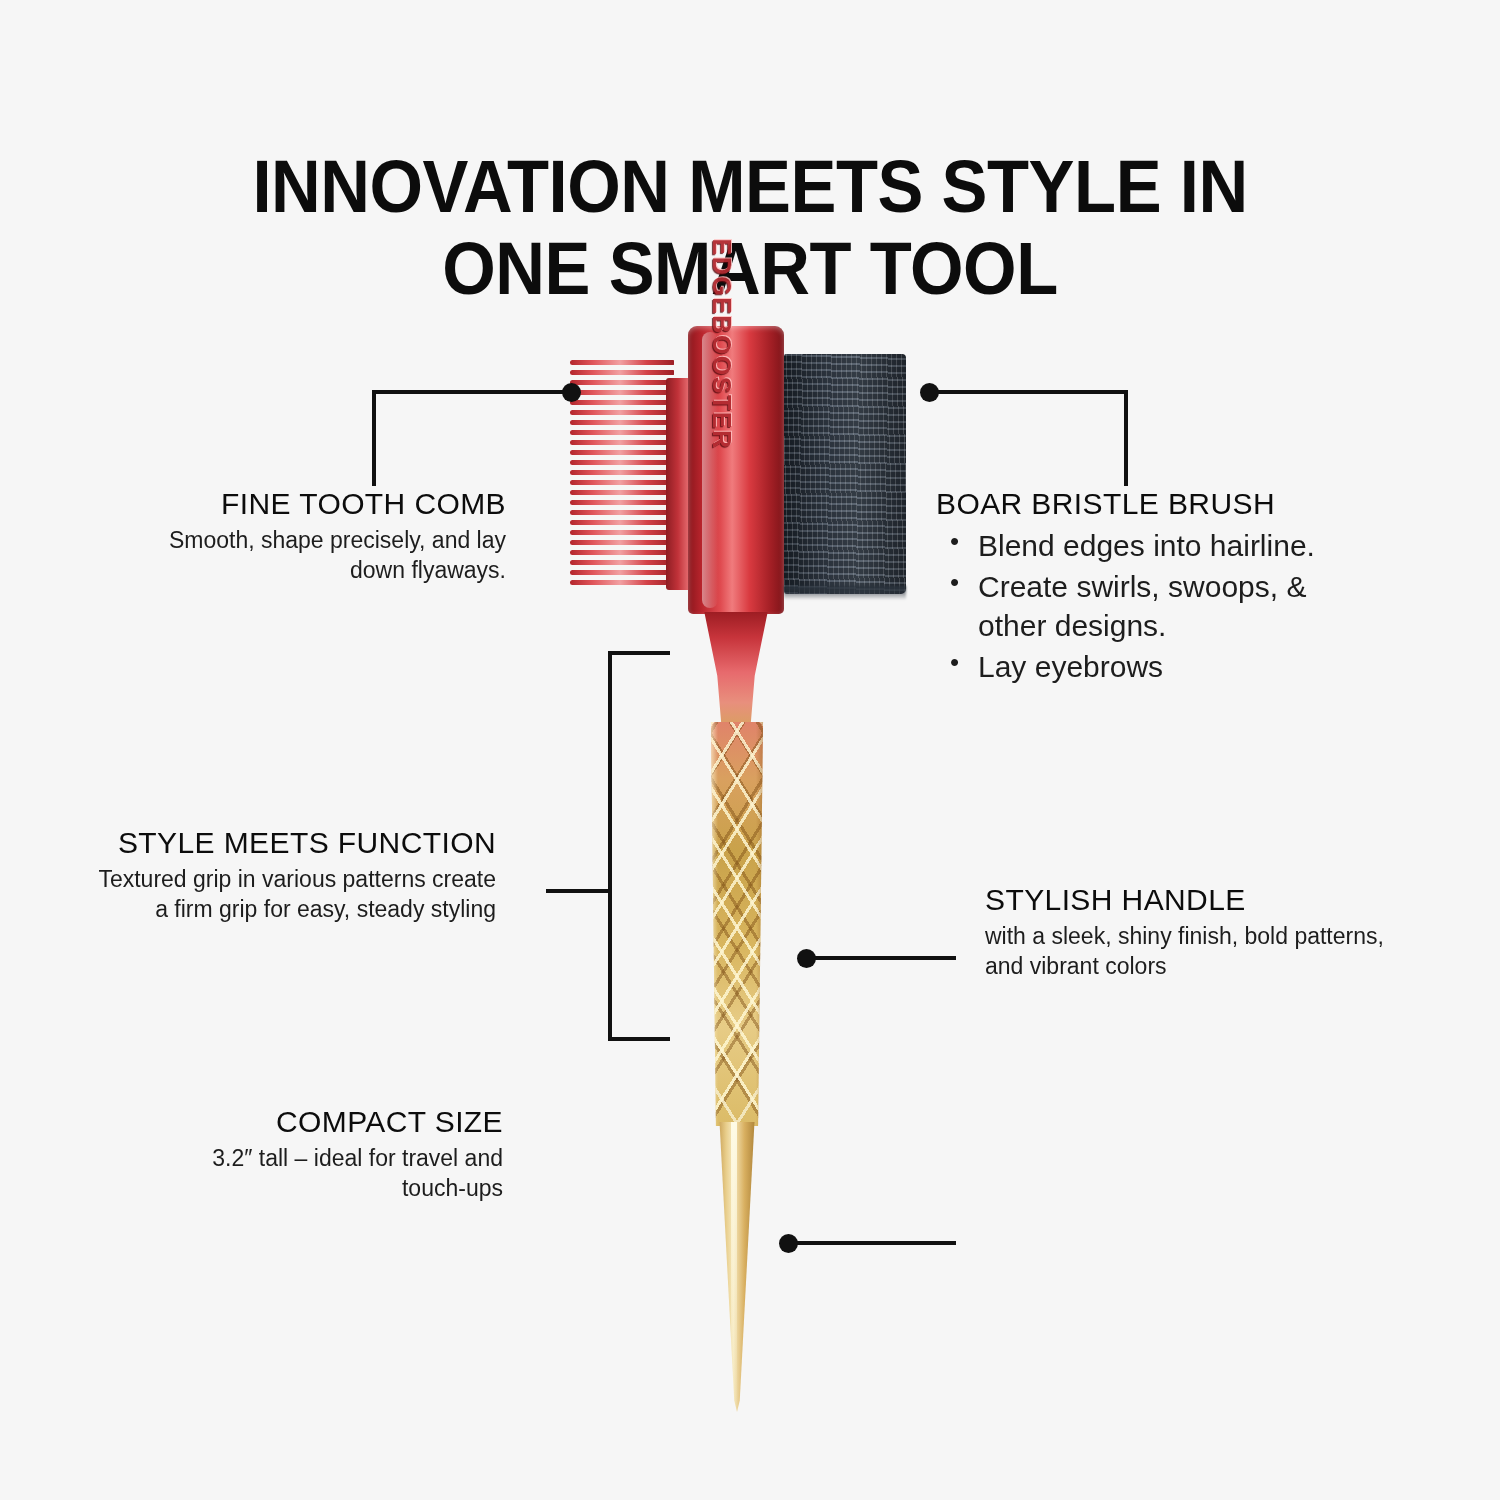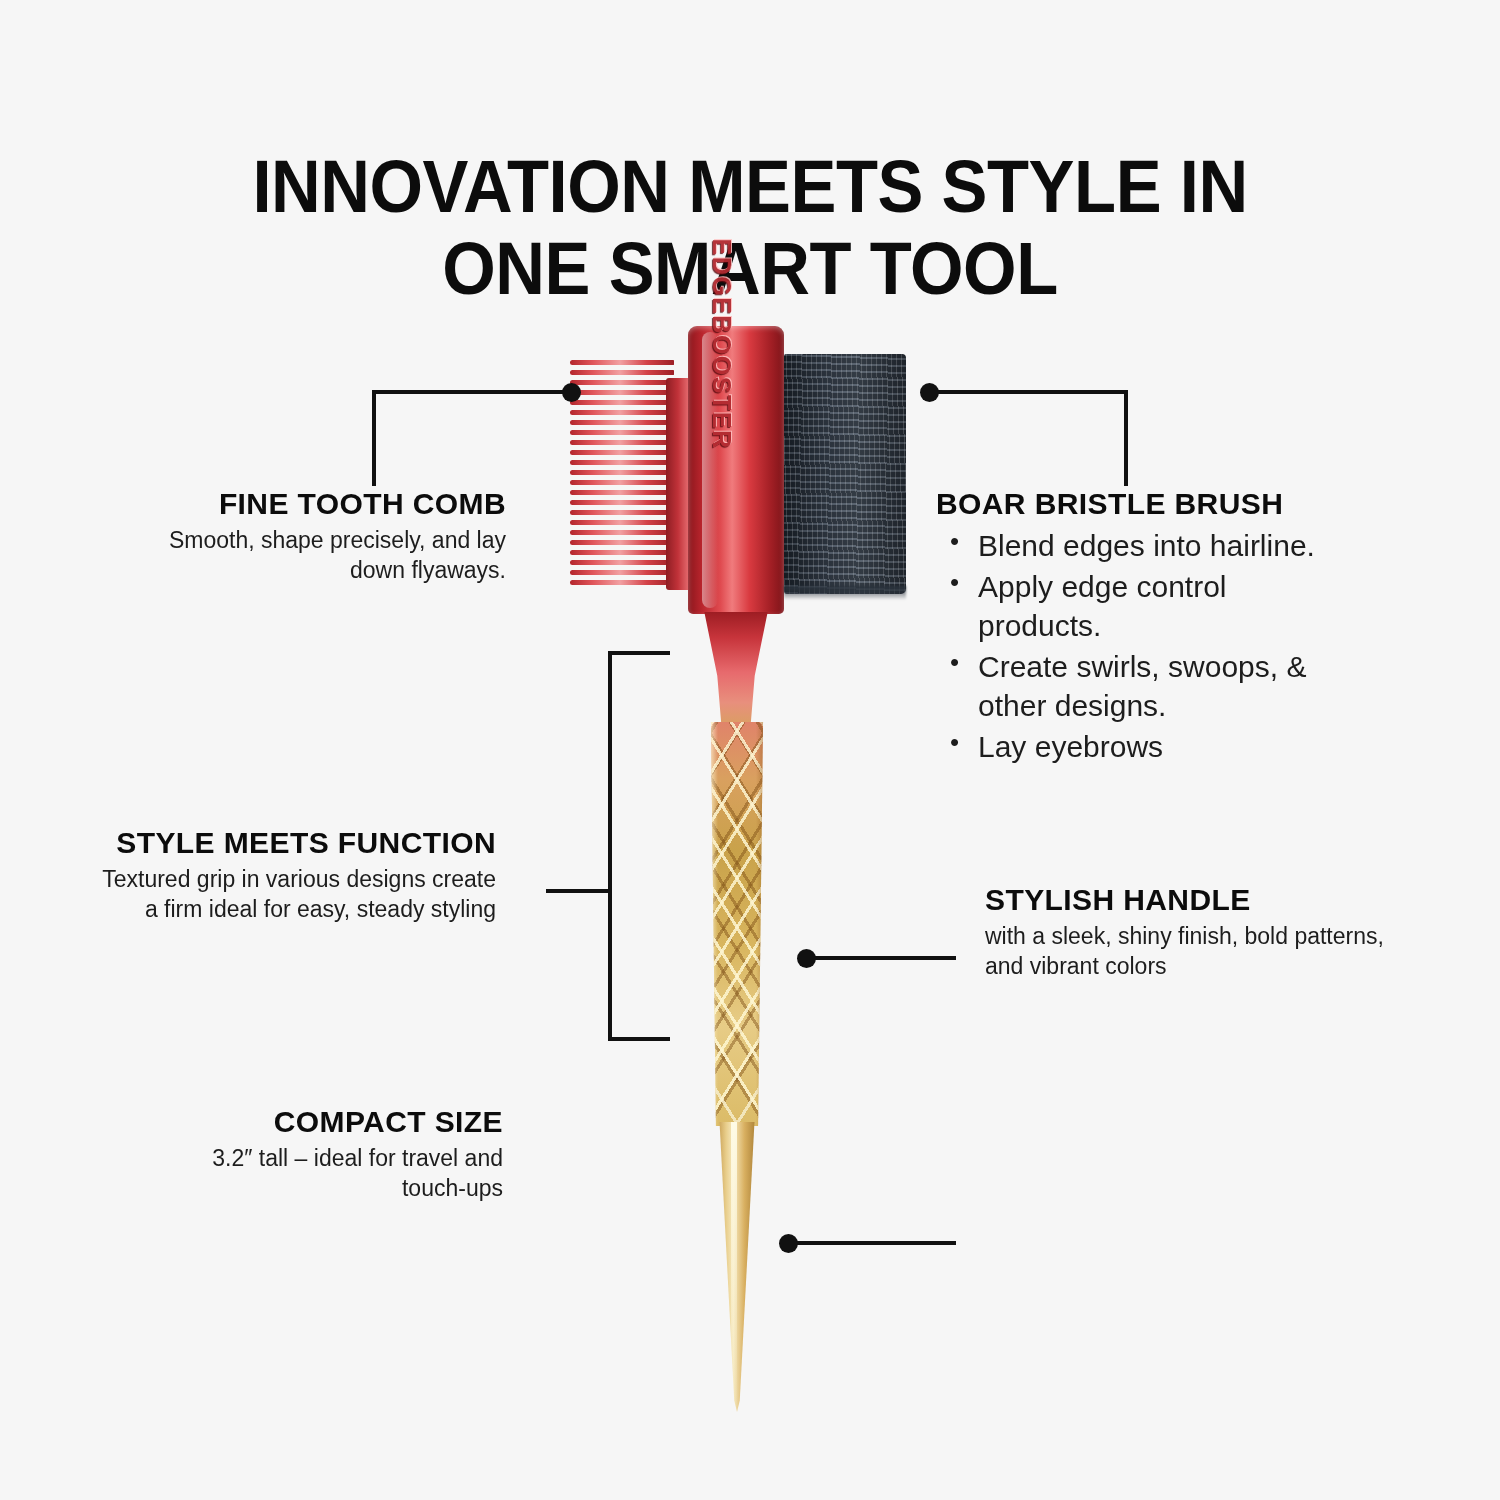--- a/index.html
+++ b/index.html
@@ -24,21 +24,21 @@
     letter-spacing:-0.5px;
     color:#0c0c0c;
     transform:scaleX(0.93);
     transform-origin:50% 0;
   }
   .title .l2{display:block;}
 
   
   .callout{position:absolute;}
   .callout .head{
-    font-weight:bold;
+    font-weight:normal;
     font-size:30px;
     letter-spacing:0.4px;
     color:#0c0c0c;
     margin-bottom:5px;
     white-space:nowrap;
   }
   .callout .body{
     font-size:23px;
     line-height:1.30;
     color:#1d1d1d;
@@ -240,29 +240,28 @@
 
   <div class="callout right-align" style="left:130px; top:487px; width:376px;">
     <div class="head">FINE TOOTH COMB</div>
     <div class="body">Smooth, shape precisely, and lay down flyaways.</div>
   </div>
 
   <div class="callout left-align" style="left:936px; top:487px; width:420px;">
     <div class="head">BOAR BRISTLE BRUSH</div>
     <ul class="bullets">
       <li>Blend edges into hairline.</li>
-      <li>Apply edge control products.</li>
       <li>Create swirls, swoops, &amp; other designs.</li>
       <li>Lay eyebrows</li>
     </ul>
   </div>
 
   <div class="callout right-align" style="left:90px; top:826px; width:406px;">
     <div class="head">STYLE MEETS FUNCTION</div>
-    <div class="body">Textured grip in various designs create a firm ideal for easy, steady styling</div>
+    <div class="body">Textured grip in various patterns create a firm grip for easy, steady styling</div>
   </div>
 
   <div class="callout left-align" style="left:985px; top:883px; width:400px;">
     <div class="head">STYLISH HANDLE</div>
     <div class="body">with a sleek, shiny finish, bold patterns, and vibrant colors</div>
   </div>
 
   <div class="callout right-align" style="left:175px; top:1105px; width:328px;">
     <div class="head">COMPACT SIZE</div>
     <div class="body">3.2″ tall – ideal for travel and touch-ups</div>

